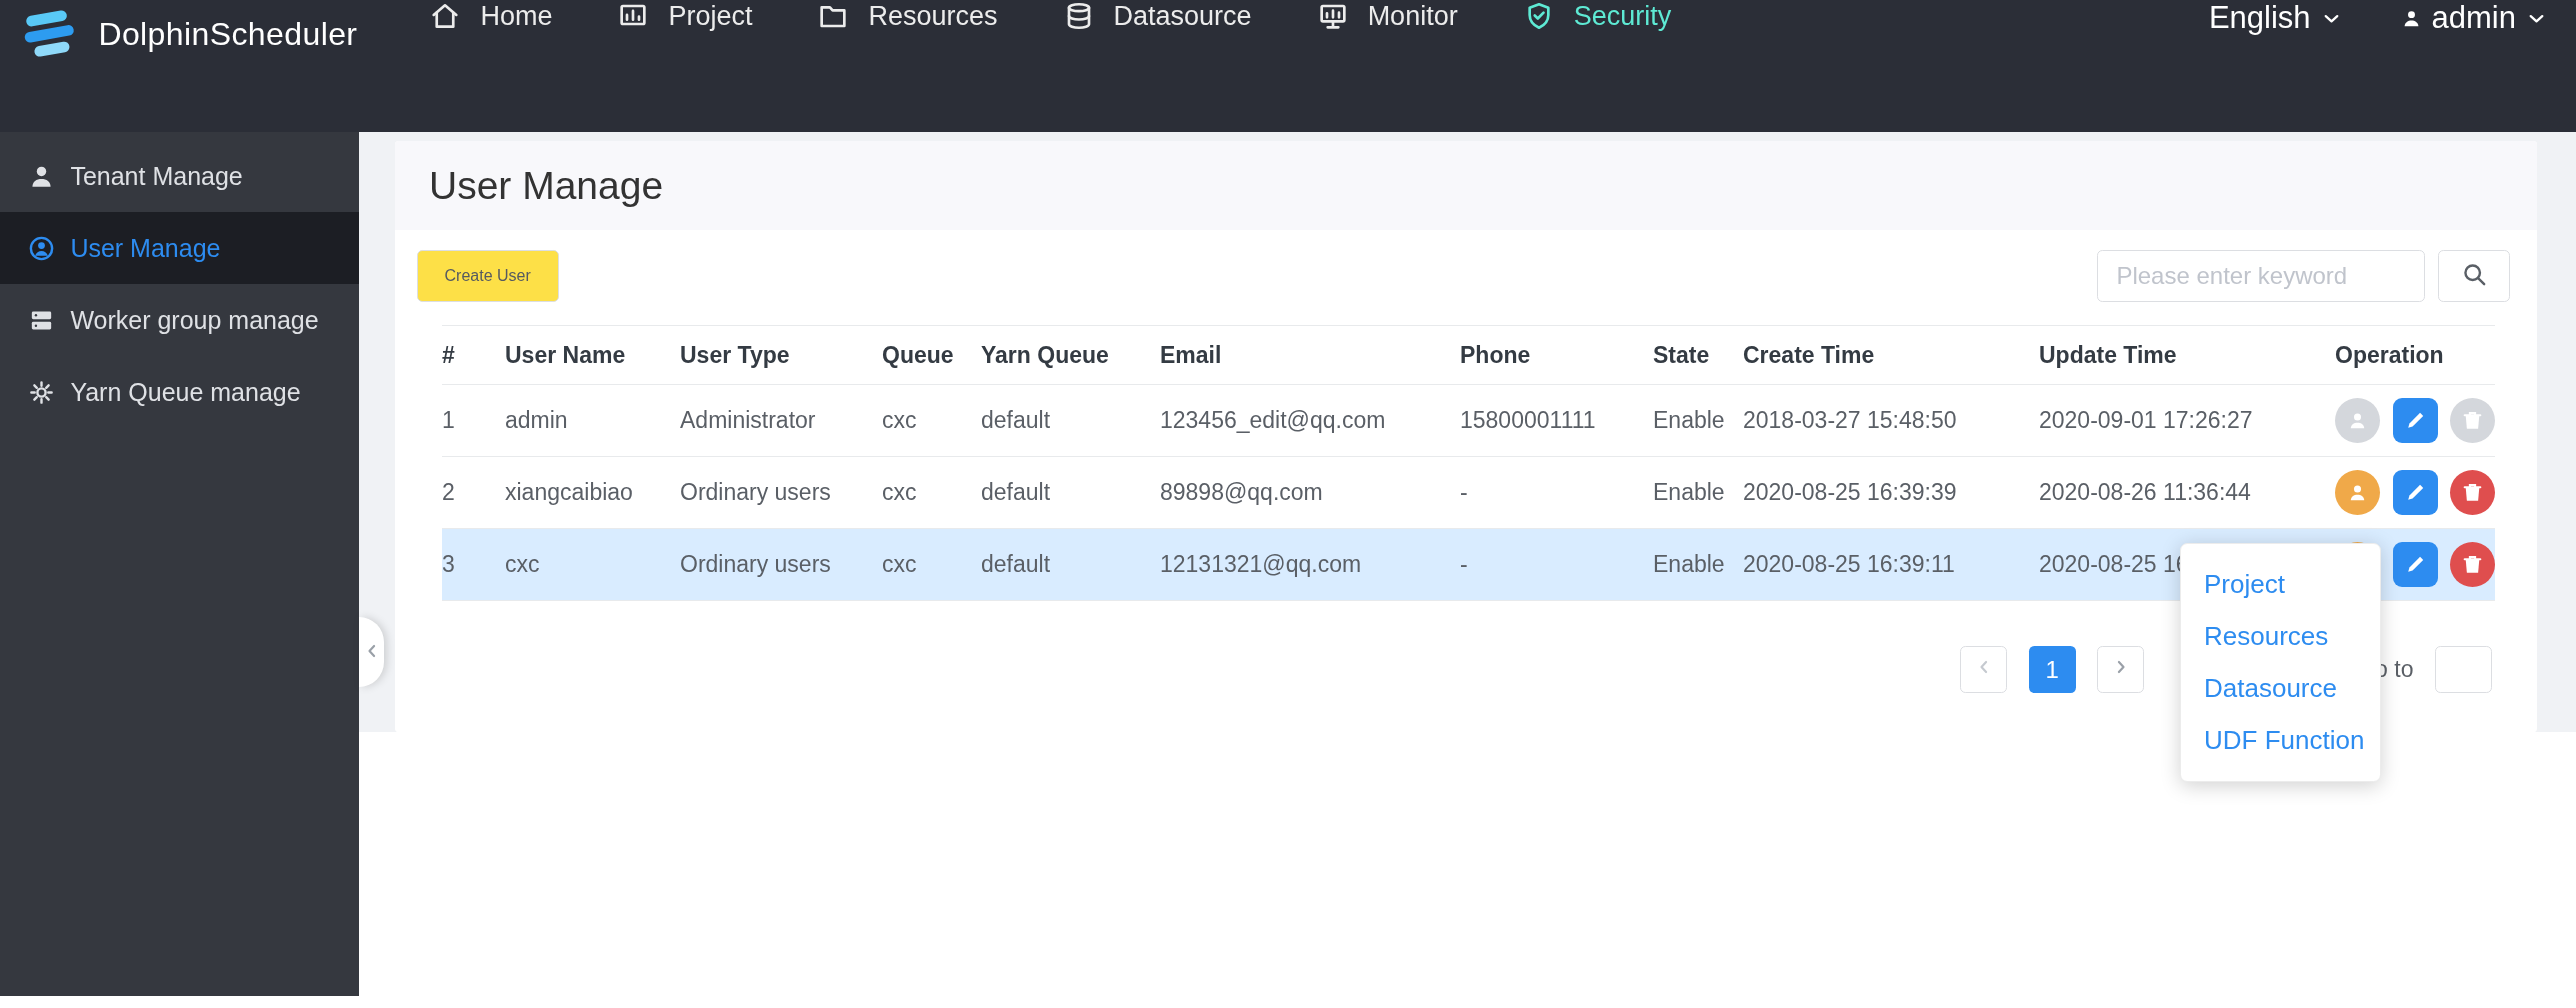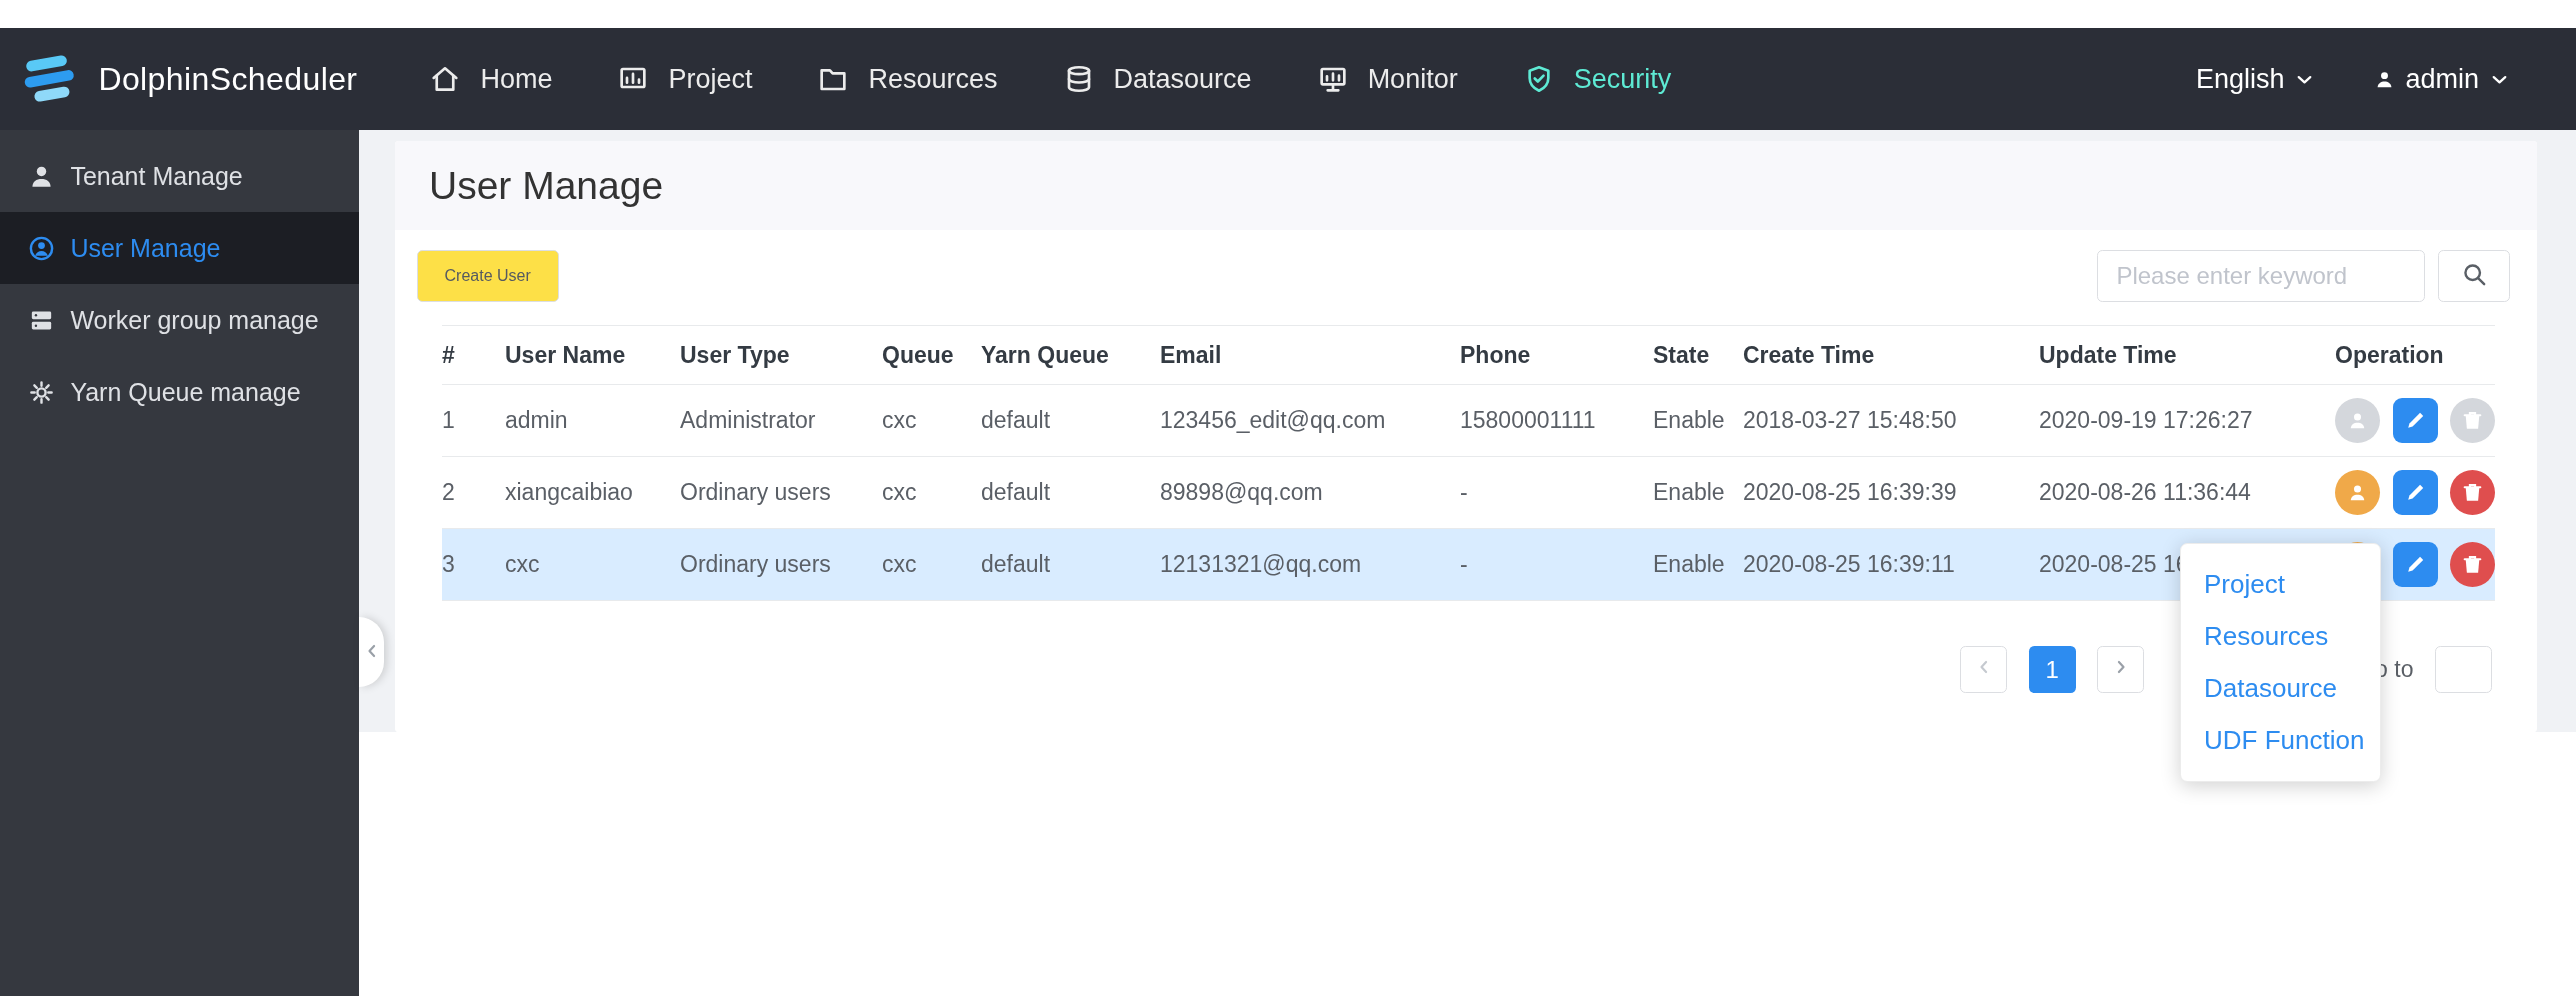--- a/index.html
+++ b/index.html
@@ -2,31 +2,31 @@
 <html style="font-size:14.4px"><head>
 <meta charset="utf-8">
 <style>
   * { box-sizing: border-box; margin: 0; padding: 0; }
   html, body { width: 2576px; height: 1008px; overflow: hidden; }
   body { font-family: "Liberation Sans", sans-serif; background: #ffffff; }
   .app { position: relative; width: 2576px; height: 1008px; }
 
   
   .navbar {
-    position: absolute; top: 0; left: 0; right: 0; height: 102px;
-    background: #2b2e37; display: flex; align-items: center; z-index: 20; margin-top: 28px;
+    position: absolute; top: 0; left: 0; right: 0; height: 132px;
+    background: #2b2e37; display: flex; align-items: flex-start; z-index: 20;
   }
   .brand { display: flex; align-items: center; gap: 14.4px; padding-left: 16px; cursor: pointer; }
   .logo-badge { width: 68px; height: 68px; display: flex; align-items: center; justify-content: center; }
   .brand-text { color: #ffffff; font-size: 32px; font-weight: 400; letter-spacing: 0.4px; }
   .nav-items { display: flex; align-items: center; gap: 65px; margin-left: 72px; }
   .nav-item { display: flex; align-items: center; gap: 19px; color: #ececec; font-size: 27px; cursor: pointer; text-decoration: none; }
   .nav-item .nav-icon svg { width: 32px; height: 32px; display: block; }
   .nav-item.active { color: #5eead4; }
-  .nav-right { margin-left: auto; display: flex; align-items: center; gap: 57px; padding-right: 65px; color: #ffffff; font-size: 27px; }
+  .nav-right { margin-left: auto; display: flex; align-items: center; gap: 57px; padding-right: 28px; color: #ffffff; font-size: 31px; }
   .nav-right .menu { display: flex; align-items: center; gap: 9px; cursor: pointer; }
   .chev svg { width: 23px; height: 23px; display: block; }
 
   
   .sidebar {
     position: absolute; top: 102px; left: 0; width: 359px; bottom: 12px;
     background: #35383f; padding-top: 38px; z-index: 10;
   }
   .side-item {
     height: 72px; display: flex; align-items: center; gap: 14.4px;
@@ -337,21 +337,21 @@
               <tr>
                 <td>1</td>
                 <td>admin</td>
                 <td>Administrator</td>
                 <td>cxc</td>
                 <td>default</td>
                 <td>123456_edit@qq.com</td>
                 <td>15800001111</td>
                 <td>Enable</td>
                 <td>2018-03-27 15:48:50</td>
-                <td>2020-09-19 17:26:27</td>
+                <td>2020-09-01 17:26:27</td>
                 <td>
                   <div class="ops">
                     <button class="op-btn op-circle op-gray">
                       <span>
                           <svg viewBox="0 0 24 24" fill="#ffffff">
                             <circle cx="12" cy="8.6" r="3.4"></circle>
                             <path d="M5.5 19.5c.4-3.6 3-5.3 6.5-5.3s6.1 1.7 6.5 5.3z"></path>
                           </svg>
                         </span>
                     </button>

